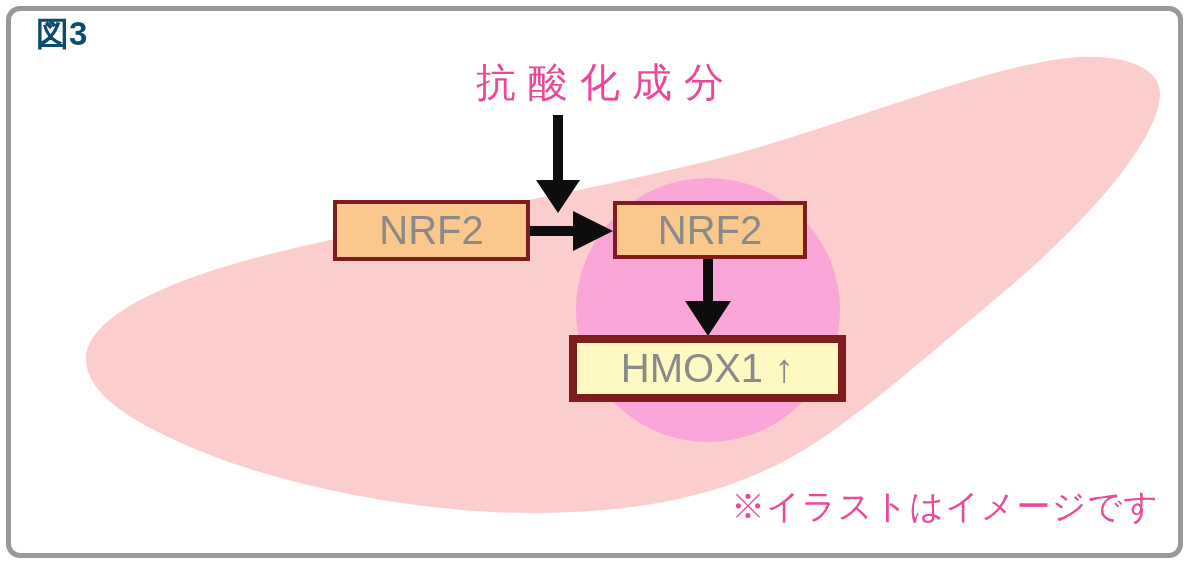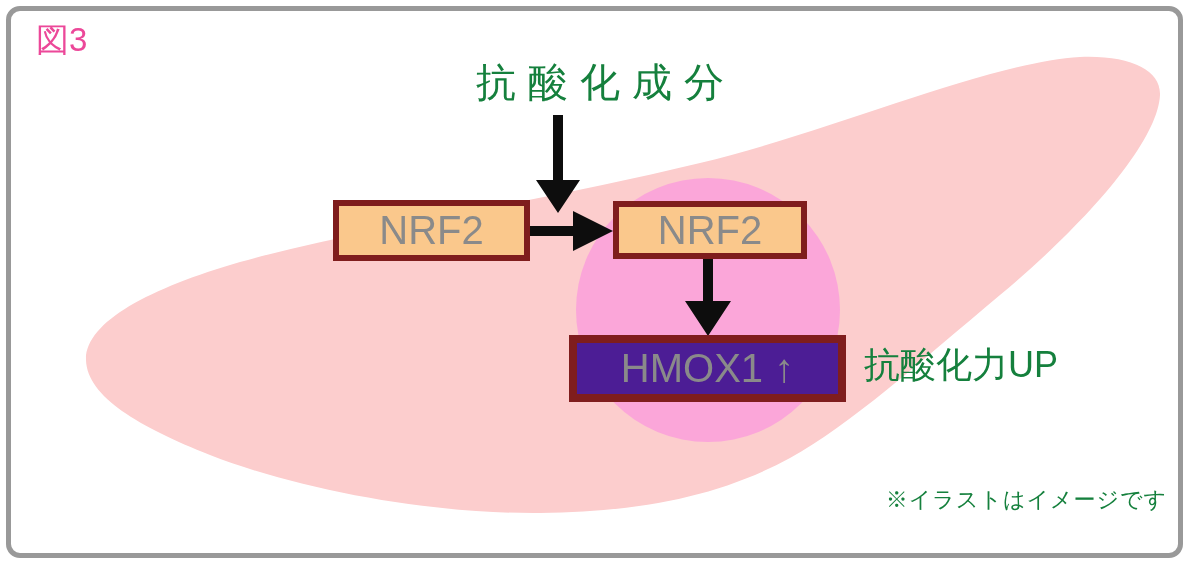--- a/index.html
+++ b/index.html
@@ -19,39 +19,39 @@
   }
   .frame {
     position: absolute;
     inset: 6px;
     border: 5px solid #999999;
     border-radius: 14px;
     pointer-events: none;
   }
   .label {
     position: absolute;
-    color: #15803d;
+    color: #ec4899;
     white-space: nowrap;
     line-height: 1.1;
   }
   .fig-label {
-    left: 36px; top: 22px;
+    left: 36px; top: 16px;
     font-size: 33px;
-    font-weight: normal;
-    color: #ec4899;
+    font-weight: bold;
+    color: #0c4a6e;
   }
   .stimulus { left: 476px; top: 60px;  font-size: 40px; letter-spacing: 12px; }
   .nucleus-label { left: 651px; top: 146px; font-size: 36px; }
   .cell-label    { left: 250px; top: 348px; font-size: 36px; }
   .result        { left: 864px; top: 345px; font-size: 36px; }
-  .note          { right: 22px; top: 488px; font-size: 22px; letter-spacing: 1px; }
+  .note          { right: 30px; top: 488px; font-size: 34px; letter-spacing: 1px; }
   .box {
     position: absolute;
     box-sizing: border-box;
-    border: 6px solid #7f1d1d;
+    border: 4px solid #7f1d1d;
     background: #FAC88C;
     display: flex;
     align-items: center;
     justify-content: center;
     font-size: 40px;
     color: #8A8A8A;
     white-space: nowrap;
   }
   .box.nrf2-1 { left: 333px; top: 200px; width: 197px; height: 61px; }
   .box.nrf2-2 { left: 613px; top: 201px; width: 194px; height: 58px; }
@@ -91,22 +91,21 @@
 
 
   <div class="box nrf2-1" style="background: rgb(250, 200, 140);">
     <span style="color: rgb(138, 138, 138);">NRF2</span>
   </div>
 
   <div class="box nrf2-2" style="background: rgb(250, 200, 140);">
     <span style="color: rgb(138, 138, 138);">NRF2</span>
   </div>
 
-  <div class="box hmox1" style="background: #4c1d95;">
+  <div class="box hmox1" style="background: #fef9c3;">
     <span style="color: rgb(138, 138, 138);">HMOX1 ↑</span>
   </div>
 
-  <div class="label result">抗酸化力UP</div>
 
   <div class="label note">※イラストはイメージです</div>
 
   <div class="frame" style="border-color: rgb(153, 153, 153);"></div>
 </div>
 
 </body></html>

